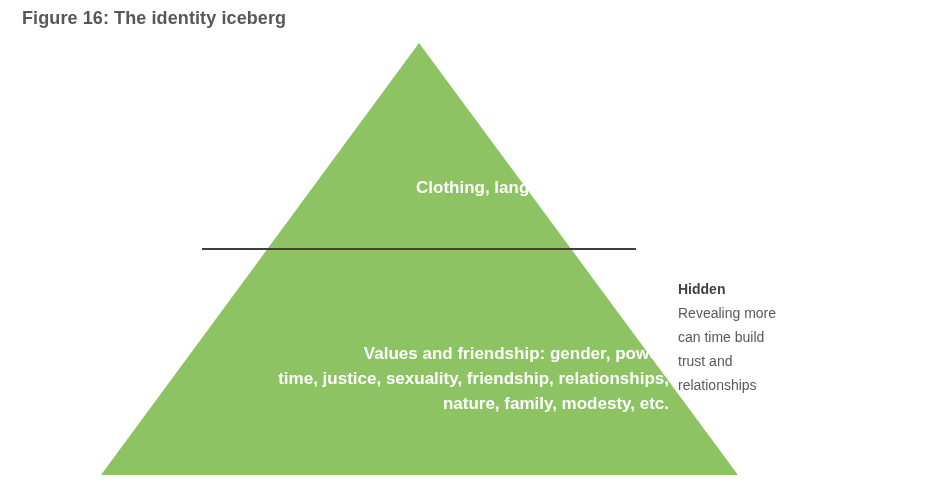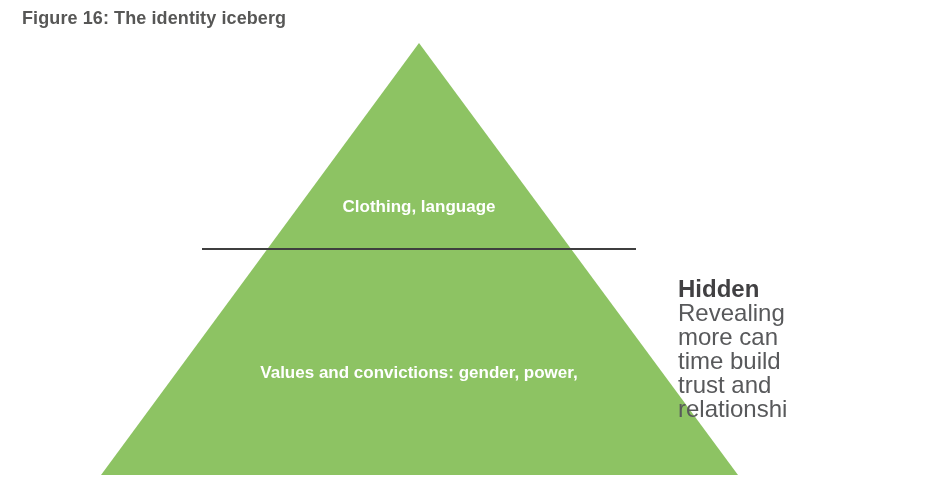--- a/index.html
+++ b/index.html
@@ -33,39 +33,38 @@
     height: 497px;
   }
   .iceberg-svg line {
     stroke-width: 2;
   }
   .tri-label {
     position: absolute;
     color: #ffffff;
     font-weight: bold;
     font-size: 17px;
-    text-align: center;
-    margin-top: 19px;
+    text-align: right;
   }
   .visible-label {
     left: 269px;
     top: 178px;
     width: 300px;
   }
   .hidden-label {
     left: 169px;
     top: 341px;
     width: 500px;
     line-height: 25px;
   }
   .annotation {
     position: absolute;
     left: 678px;
     top: 277px;
-    font-size: 24px;
+    font-size: 14px;
     line-height: 24px;
     color: #58595b;
   }
   .annotation-heading {
     font-weight: bold;
     color: #414042;
   }
 </style>
 </head>
 <body>
@@ -75,21 +74,23 @@
   <h1 class="figure-title">Figure 16: The identity iceberg</h1>
 
   <svg class="iceberg-svg" viewBox="0 0 943 497" xmlns="http://www.w3.org/2000/svg">
     <polygon points="419,43 101,475 738,475" fill="#8dc363"></polygon>
     <line x1="202" y1="249" x2="636" y2="249" stroke="#3f3f3f"></line>
   </svg>
 
   <div class="tri-label visible-label">Clothing, language</div>
 
   <div class="tri-label hidden-label">
-    <div>Values and convictions: gender, power,</div>
+    <div>Values and friendship: gender, power,</div>
+    <div>time, justice, sexuality, friendship, relationships,</div>
+    <div>nature, family, modesty, etc.</div>
   </div>
 
   <div class="annotation">
     <div class="annotation-heading">Hidden</div>
     <div class="annotation-body">Revealing more can time build</div>
     <div class="annotation-body">trust and relationships</div>
   </div>
 
 </div>
 

